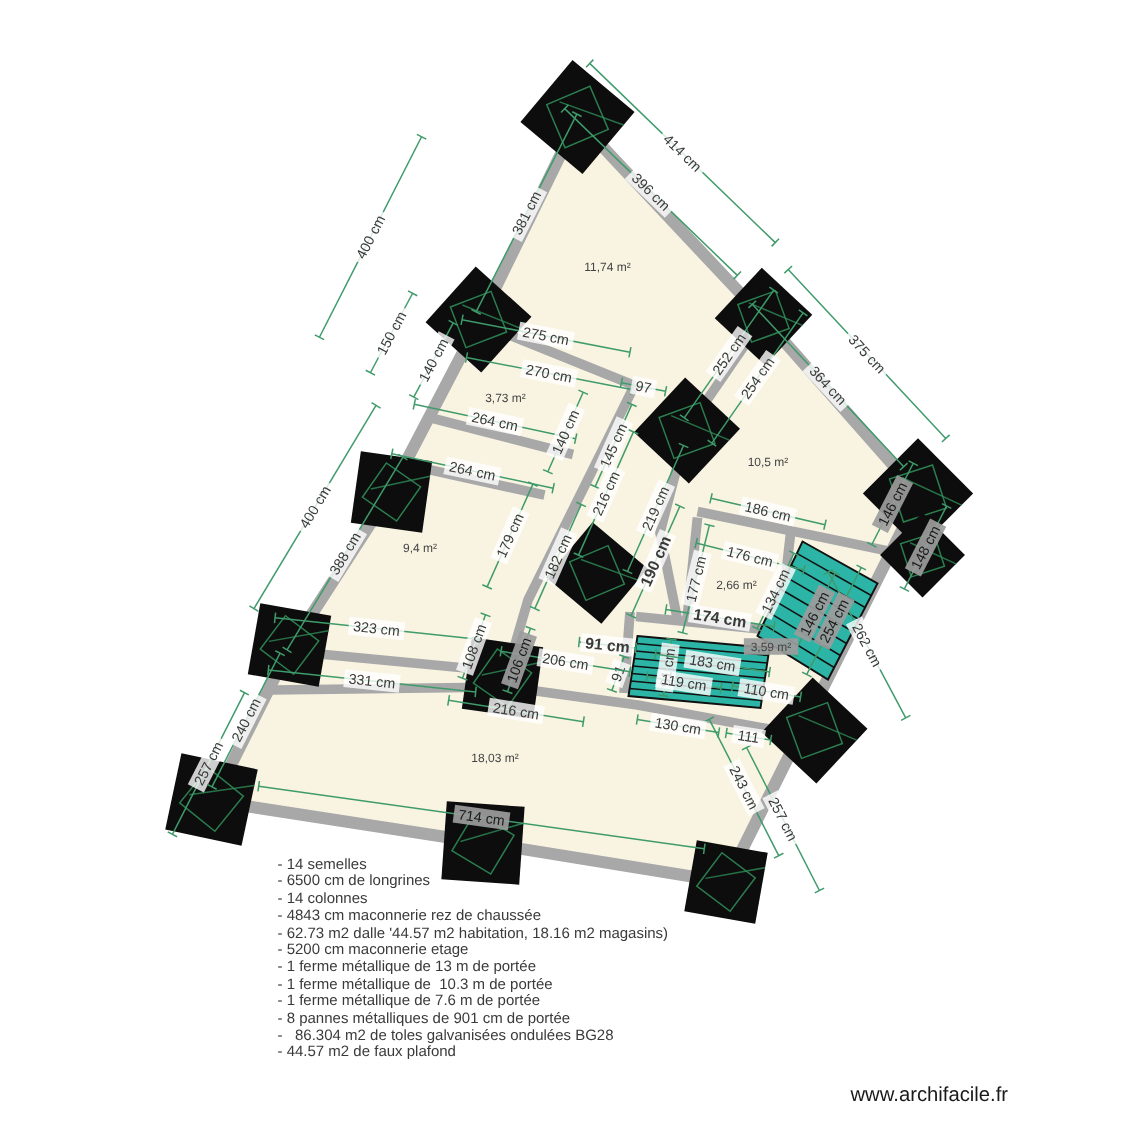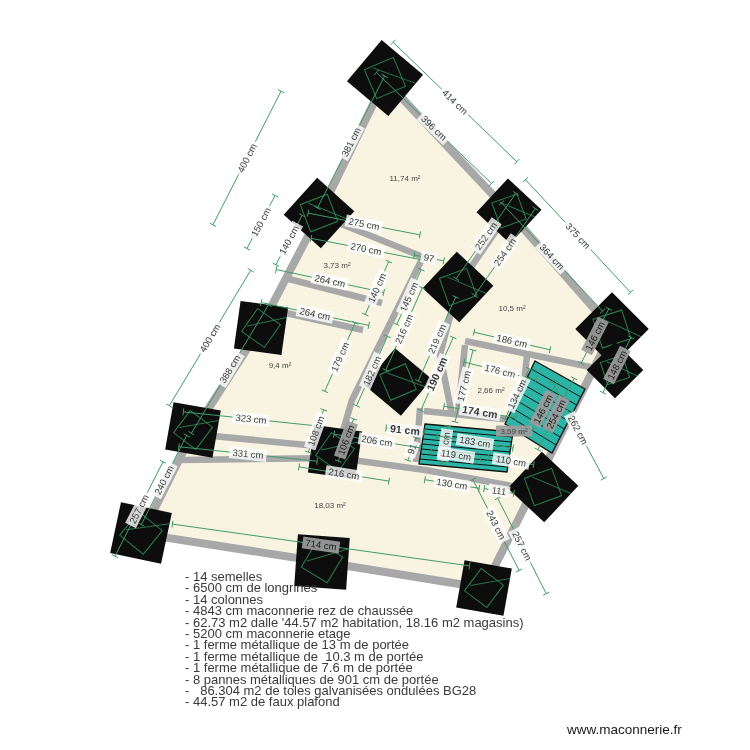--- a/index.html
+++ b/index.html
@@ -1,19 +1,19 @@
 <!DOCTYPE html>
 <html><head>
 <meta charset="utf-8">
 <style>
   html,body{margin:0;padding:0;background:#fff;}
   #stage{position:relative;width:750px;height:750px;background:#fff;overflow:hidden;
          font-family:"Liberation Sans", sans-serif;}
   #plan-svg{position:absolute;left:0;top:0;}
-  #notes{position:absolute;color:#3a3a3a;font-size:13px;line-height:11.4px;white-space:pre;}
+  #notes{position:absolute;color:#3a3a3a;font-size:10px;line-height:11.4px;white-space:pre;}
   #watermark{position:absolute;color:#1a1a1a;font-size:13.5px;}
   .note-line{white-space:pre;}
 </style>
 </head>
 <body>
 
 <div id="stage">
   <svg id="plan-svg" width="750" height="750" viewBox="0 0 750 750">
       <polygon points="385,80 509,212 613,330 484,588 323,562 142,534 192,434 258,332 319,215" fill="#f9f4e2" stroke="#a8a8a8" stroke-width="8" stroke-linejoin="miter"></polygon>
       <polyline points="319,215 423,257" fill="none" stroke="#a8a8a8" stroke-width="6.5" stroke-linejoin="round" stroke-linecap="butt"></polyline>
@@ -354,14 +354,14 @@
       <text x="405" y="178" fill="#444444" font-size="8" text-anchor="middle" dy="0.35em" font-family="&quot;Liberation Sans&quot;, sans-serif">11,74 m²</text>
       <text x="337" y="265" fill="#444444" font-size="8" text-anchor="middle" dy="0.35em" font-family="&quot;Liberation Sans&quot;, sans-serif">3,73 m²</text>
       <text x="512" y="308" fill="#444444" font-size="8" text-anchor="middle" dy="0.35em" font-family="&quot;Liberation Sans&quot;, sans-serif">10,5 m²</text>
       <text x="280" y="365" fill="#444444" font-size="8" text-anchor="middle" dy="0.35em" font-family="&quot;Liberation Sans&quot;, sans-serif">9,4 m²</text>
       <text x="491" y="390" fill="#444444" font-size="8" text-anchor="middle" dy="0.35em" font-family="&quot;Liberation Sans&quot;, sans-serif">2,66 m²</text>
       <rect x="495.9" y="425.5" width="36.199999999999996" height="11" fill="#9c9c9c" fill-opacity="0.92"></rect>
       <text x="514" y="431" fill="#444444" font-size="8" text-anchor="middle" dy="0.35em" font-family="&quot;Liberation Sans&quot;, sans-serif">3,59 m²</text>
       <text x="330" y="505" fill="#444444" font-size="8" text-anchor="middle" dy="0.35em" font-family="&quot;Liberation Sans&quot;, sans-serif">18,03 m²</text>
     </svg>
   <div id="notes" style="left: 185px; top: 571px;"><div class="note-line">- 14 semelles</div><div class="note-line">- 6500 cm de longrines</div><div class="note-line">- 14 colonnes</div><div class="note-line">- 4843 cm maconnerie rez de chaussée</div><div class="note-line">- 62.73 m2 dalle '44.57 m2 habitation, 18.16 m2 magasins)</div><div class="note-line">- 5200 cm maconnerie etage</div><div class="note-line">- 1 ferme métallique de 13 m de portée</div><div class="note-line">- 1 ferme métallique de  10.3 m de portée</div><div class="note-line">- 1 ferme métallique de 7.6 m de portée</div><div class="note-line">- 8 pannes métalliques de 901 cm de portée</div><div class="note-line">-   86.304 m2 de toles galvanisées ondulées BG28</div><div class="note-line">- 44.57 m2 de faux plafond</div></div>
-  <div id="watermark" style="left:567px;top:722px;">www.maconnerie.fr</div>
+  <div id="watermark" style="left:567px;top:722px;">www.archifacile.fr</div>
 </div>
 
 </body></html>

